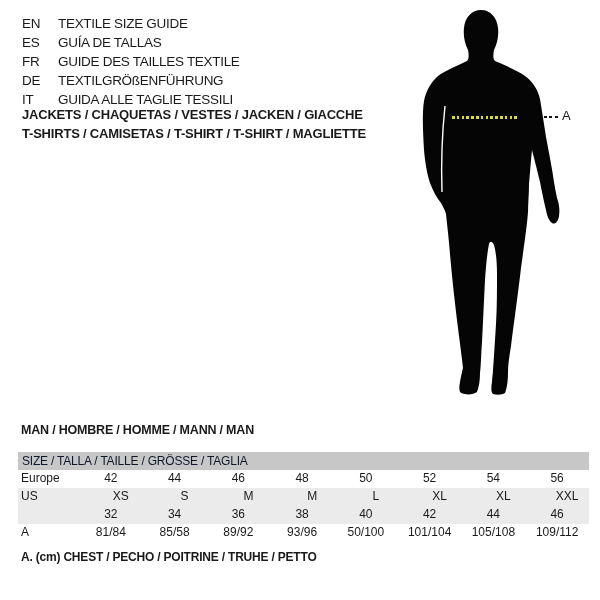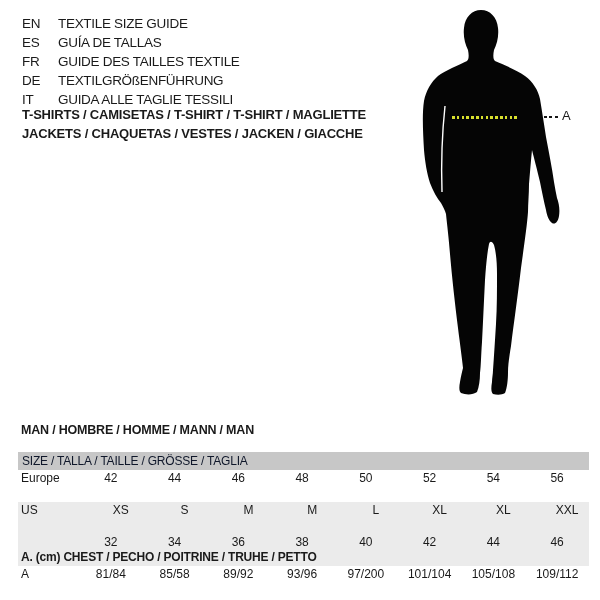--- a/index.html
+++ b/index.html
@@ -27,21 +27,21 @@
      background:repeating-linear-gradient(90deg,#161616 0 3px,transparent 3px 5.4px);}
   .measure-a{position:absolute;left:562px;top:108px;font-size:13px;z-index:5;}
 
   
   .man-title{position:absolute;left:21px;top:423px;font-size:12.5px;font-weight:bold;letter-spacing:-0.2px;}
 
   
   .size-table{position:absolute;left:18px;top:452px;width:571px;font-size:12px;}
   .t-header{height:18px;line-height:18px;background:#c7c7c7;padding-left:4px;color:#0f172a;
             letter-spacing:-0.2px;}
-  .t-row{display:flex;height:32px;line-height:17px;}
+  .t-row{display:flex;height:18px;line-height:17px;}
   .t-label{width:58px;padding-left:3px;flex:none;}
   .t-cell{flex:1;text-align:center;}
 
   
   .footnote{position:absolute;left:21px;top:550px;font-size:12px;font-weight:bold;letter-spacing:-0.2px;}
 </style>
 </head>
 <body>
 
 <div id="page">
@@ -63,22 +63,22 @@
       <span class="lang-code">DE</span>
       <span class="lang-label">TEXTILGRÖßENFÜHRUNG</span>
     </div>
     <div class="lang-row">
       <span class="lang-code">IT</span>
       <span class="lang-label">GUIDA ALLE TAGLIE TESSILI</span>
     </div>
   </div>
 
   <div class="cat-block">
+    <div class="cat-line">JACKETS / CHAQUETAS / VESTES / JACKEN / GIACCHE</div>
     <div class="cat-line">T-SHIRTS / CAMISETAS / T-SHIRT / T-SHIRT / MAGLIETTE</div>
-    <div class="cat-line">JACKETS / CHAQUETAS / VESTES / JACKEN / GIACCHE</div>
   </div>
 
   <div class="figure-wrap">
     <svg width="152" height="396" viewBox="0 0 152 396" xmlns="http://www.w3.org/2000/svg">
       <path fill="#050505" d="
         M68,8
         C77,8 84,15 85,26
         C86,34 84,42 81,48
         C80,53 80,57 82,59
         C91,63 104,68 112,74
@@ -171,21 +171,21 @@
       <div class="t-cell">44</div>
       <div class="t-cell">46</div>
     </div>
 
     <div class="t-row" style="background: rgb(255, 255, 255);">
       <div class="t-label">A</div>
       <div class="t-cell">81/84</div>
       <div class="t-cell">85/58</div>
       <div class="t-cell">89/92</div>
       <div class="t-cell">93/96</div>
-      <div class="t-cell">97/200</div>
+      <div class="t-cell">50/100</div>
       <div class="t-cell">101/104</div>
       <div class="t-cell">105/108</div>
       <div class="t-cell">109/112</div>
     </div>
   </div>
 
   <div class="footnote">A. (cm) CHEST / PECHO / POITRINE / TRUHE / PETTO</div>
 
 </div>
 

